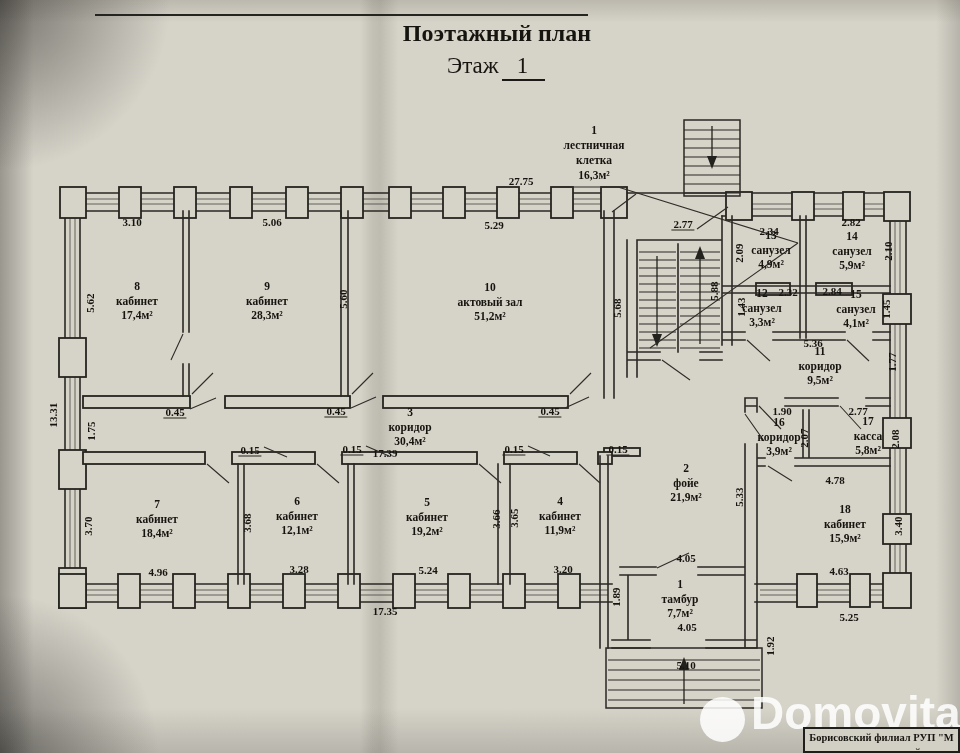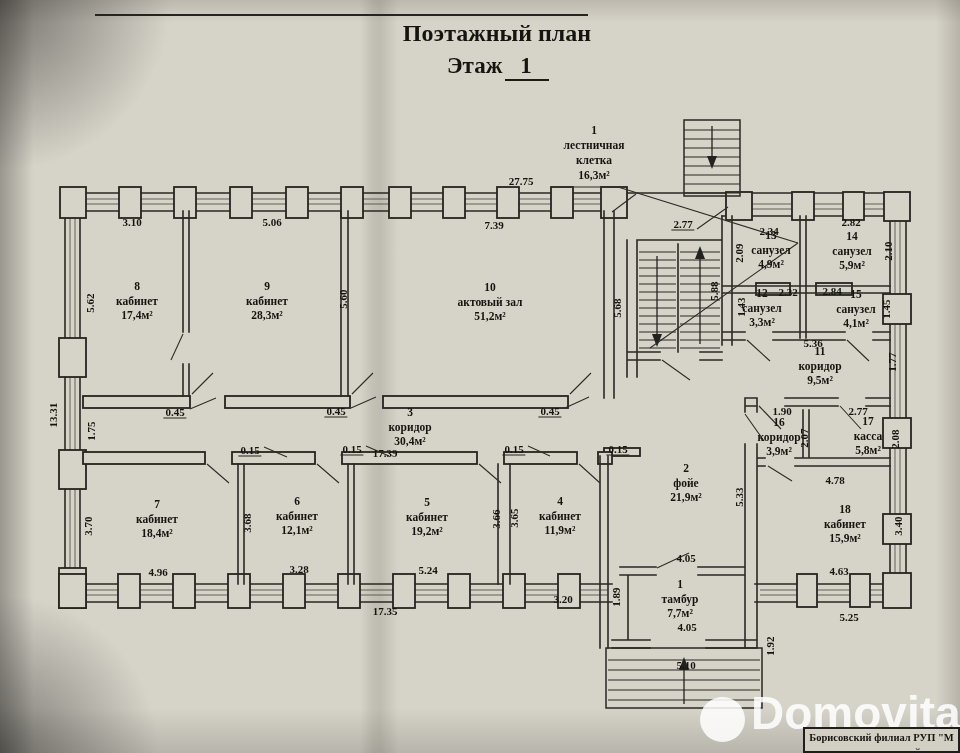--- a/index.html
+++ b/index.html
@@ -21,21 +21,21 @@
   .room-label{position:absolute;transform:translate(-50%,-50%);text-align:center;
     font-size:11.5px;line-height:1.28;font-weight:600;white-space:nowrap;}
   .dim{position:absolute;transform:translate(-50%,-50%);font-size:11px;font-weight:600;white-space:nowrap;}
   .dim.vert{transform:translate(-50%,-50%) rotate(-90deg);}
   .dim.u{border-bottom:1.3px solid #26241f;padding:0 2px;}
   .stairwell{position:absolute;left:548px;top:123px;width:92px;text-align:center;
     font-size:11.5px;line-height:1.3;font-weight:600;}
   .stairwell .area{display:inline-block;}
   .title{position:absolute;left:497px;top:20px;transform:translateX(-50%);
     font-size:24px;font-weight:bold;white-space:nowrap;}
-  .floor{position:absolute;left:447px;top:53px;font-size:23px;font-weight:bold;}
+  .floor{position:absolute;left:447px;top:53px;font-size:23px;font-weight:normal;}
   .floor .fu{display:inline-block;border-bottom:2.5px solid #1c1a16;padding:0 17px 0 15px;margin-left:3px;}
   .sheetline{position:absolute;left:95px;top:14px;width:493px;height:2px;background:#26241f;}
   .wm-circle{position:absolute;left:700px;top:697px;width:45px;height:45px;border-radius:50%;
     background:rgba(255,255,255,.85);}
   .wm-text{position:absolute;left:751px;top:686px;font-family:"Liberation Sans",sans-serif;
     font-size:46px;font-weight:bold;color:rgba(255,255,255,.85);letter-spacing:0px;}
   .stamp{position:absolute;left:803px;top:727px;width:157px;height:26px;overflow:hidden;
     border:2px solid #1f1e1a;background:#d2cfc5;text-align:center;
     font-size:10.5px;font-weight:bold;line-height:15px;padding-top:1px;box-sizing:border-box;}
 </style>
@@ -248,21 +248,21 @@
         <div>5,8м²</div>
       </div>
       <div class="room-label" style="left: 845px; top: 524px;">
         <div>18</div>
         <div>кабинет</div>
         <div>15,9м²</div>
       </div>
       <div class="dim" style="left: 132px; top: 222px; text-align: right;">3.10</div>
       <div class="dim" style="left: 272px; top: 222px;">5.06</div>
       <div class="dim" style="left: 521px; top: 181px;">27.75</div>
-      <div class="dim" style="left: 494px; top: 225px;">7.39</div>
+      <div class="dim" style="left: 494px; top: 225px;">5.29</div>
       <div class="dim u" style="left: 683px; top: 224px;">2.77</div>
       <div class="dim" style="left: 769px; top: 225px; margin-top: 6px;">2.34</div>
       <div class="dim" style="left: 851px; top: 222px;">2.82</div>
       <div class="dim vert" style="left: 739px; top: 253px;">2.09</div>
       <div class="dim vert" style="left: 888px; top: 251px;">2.10</div>
       <div class="dim" style="left: 788px; top: 292px;">2.32</div>
       <div class="dim" style="left: 832px; top: 291px;">2.84</div>
       <div class="dim vert" style="left: 741px; top: 307px;">1.43</div>
       <div class="dim vert" style="left: 886px; top: 309px;">1.45</div>
       <div class="dim" style="left: 813px; top: 343px;">5.36</div>
@@ -288,21 +288,21 @@
       <div class="dim vert" style="left: 88px; top: 526px;">3.70</div>
       <div class="dim vert" style="left: 247px; top: 523px;">3.68</div>
       <div class="dim vert" style="left: 496px; top: 519px;">3.66</div>
       <div class="dim vert" style="left: 514px; top: 518px;">3.65</div>
       <div class="dim vert" style="left: 739px; top: 497px;">5.33</div>
       <div class="dim" style="left: 835px; top: 480px;">4.78</div>
       <div class="dim vert" style="left: 898px; top: 526px;">3.40</div>
       <div class="dim" style="left: 158px; top: 572px;">4.96</div>
       <div class="dim" style="left: 299px; top: 569px;">3.28</div>
       <div class="dim" style="left: 428px; top: 570px;">5.24</div>
-      <div class="dim" style="left: 563px; top: 569px; margin-top: 30px;">3.20</div>
+      <div class="dim" style="left: 563px; top: 569px;">3.20</div>
       <div class="dim" style="left: 686px; top: 558px;">4.05</div>
       <div class="dim" style="left: 341px; top: 611px; margin-left: 44px;">17.35</div>
       <div class="dim vert" style="left: 616px; top: 597px;">1.89</div>
       <div class="dim" style="left: 687px; top: 627px;">4.05</div>
       <div class="dim" style="left: 839px; top: 571px;">4.63</div>
       <div class="dim" style="left: 849px; top: 617px;">5.25</div>
       <div class="dim" style="left: 686px; top: 665px;">5.10</div>
       <div class="dim vert" style="left: 770px; top: 646px;">1.92</div>
     </div>
 

